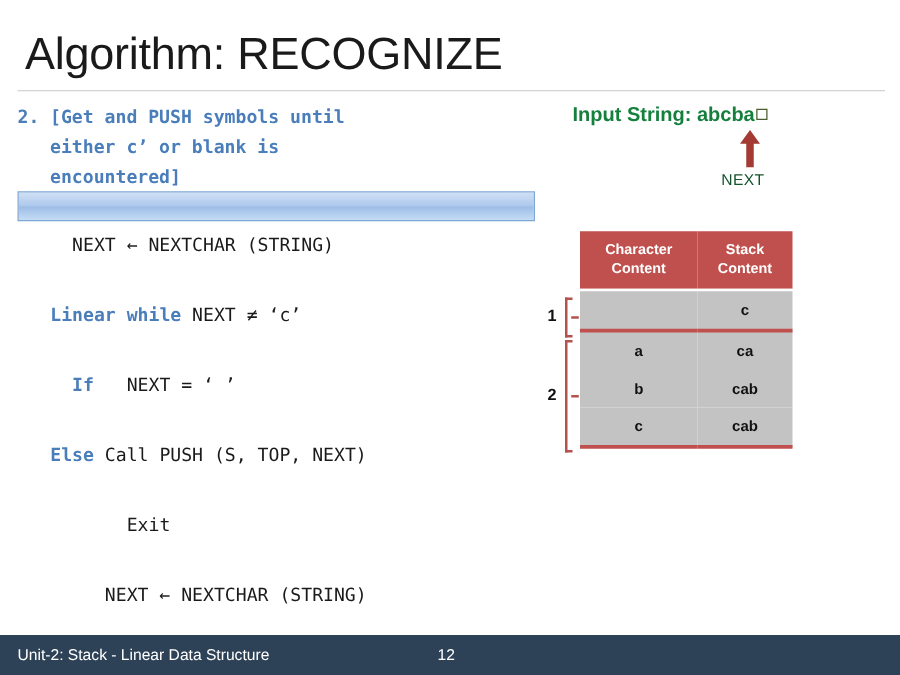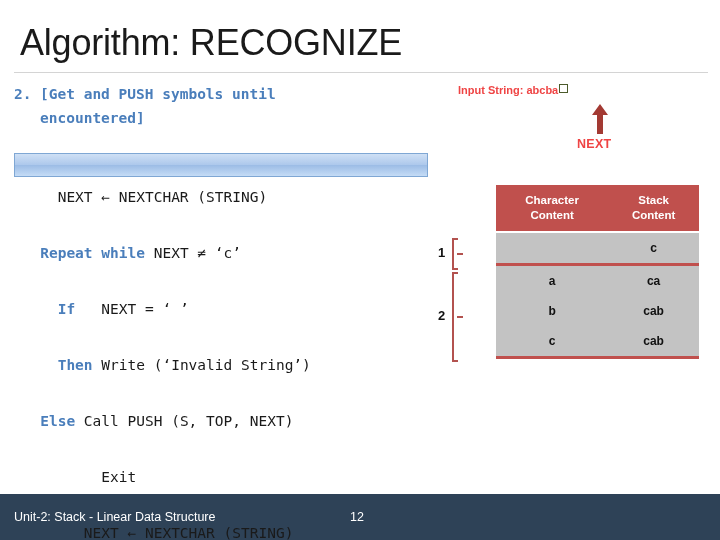--- a/index.html
+++ b/index.html
@@ -93,23 +93,23 @@
   }
   .pl {
     color: #1a1a1a;
   }
 
   
   .input-string {
     position: absolute;
     left: 458px;
     top: 84px;
-    font-size: 11px;
-    font-weight: bold;
-    color: #ef4444;
+    font-size: 16px;
+    font-weight: bold;
+    color: #15803d;
     white-space: nowrap;
   }
   .blank-box {
     display: inline-block;
     width: 9px;
     height: 9px;
     border: 1.5px solid #4c5b2b;
     box-sizing: border-box;
     vertical-align: 1px;
     margin-left: 1px;
@@ -120,33 +120,32 @@
     left: 591px;
     top: 104px;
     width: 18px;
     height: 30px;
   }
   .next-label {
     position: absolute;
     left: 577px;
     top: 137px;
     font-size: 12.5px;
-    font-weight: bold;
-    color: #ef4444;
+    font-weight: normal;
+    color: #14532d;
     letter-spacing: 0.3px;
   }
 
   
   .trace-table {
     position: absolute;
     left: 464px;
     top: 185px;
-    width: 203px;
+    width: 170px;
     border-collapse: collapse;
-    margin-left: 32px;
   }
   .trace-table td, .trace-table th {
     padding: 0;
     margin: 0;
   }
   .th-cell {
     background: #c0504d;
     color: #ffffff;
     font-size: 11.5px;
     font-weight: bold;
@@ -204,21 +203,21 @@
     font-weight: bold;
     color: #111111;
   }
 
   
   .footer {
     position: absolute;
     left: 0;
     bottom: 0;
     width: 720px;
-    height: 46px;
+    height: 32px;
     background: #2e4257;
     color: #ffffff;
     display: flex;
     align-items: center;
     font-size: 12.5px;
   }
   .footer-left {
     position: absolute;
     left: 14px;
   }
@@ -238,35 +237,38 @@
 <div class="slide-title">Algorithm: RECOGNIZE</div>
 <div class="title-rule"></div>
 
 <div class="algo-block">
   <div class="step-line">
     <span class="step-num">2.</span>
     <span class="step-text">[Get and PUSH symbols until</span>
   </div>
   <div class="step-line">
     <span class="step-num"></span>
+    <span class="step-text">either c’ or blank is</span>
+  </div>
+  <div class="step-line">
+    <span class="step-num"></span>
     <span class="step-text">encountered]</span>
   </div>
 </div>
 
 <div class="code-highlight"></div>
 
 <div class="code-area">
 
   <div class="code-row"><span class="pl">     </span><span class="kw"></span><span class="pl">NEXT ← NEXTCHAR (STRING)</span></div>
 
-  <div class="code-row"><span class="pl">   </span><span class="kw">Repeat while</span><span class="pl"> NEXT ≠ ‘c’</span></div>
+  <div class="code-row"><span class="pl">   </span><span class="kw">Linear while</span><span class="pl"> NEXT ≠ ‘c’</span></div>
 
   <div class="code-row"><span class="pl">     </span><span class="kw">If</span><span class="pl">   NEXT = ‘ ’</span></div>
 
-  <div class="code-row"><span class="pl">     </span><span class="kw">Then</span><span class="pl"> Write (‘Invalid String’)</span></div>
 
   <div class="code-row"><span class="pl">   </span><span class="kw">Else</span><span class="pl"> Call PUSH (S, TOP, NEXT)</span></div>
 
   <div class="code-row"><span class="pl">          </span><span class="kw"></span><span class="pl">Exit</span></div>
 
   <div class="code-row"><span class="pl">        </span><span class="kw"></span><span class="pl">NEXT ← NEXTCHAR (STRING)</span></div>
 
 </div>
 
 <div class="input-string"><span>Input String:</span> <span>abcba</span><span class="blank-box"></span></div>

